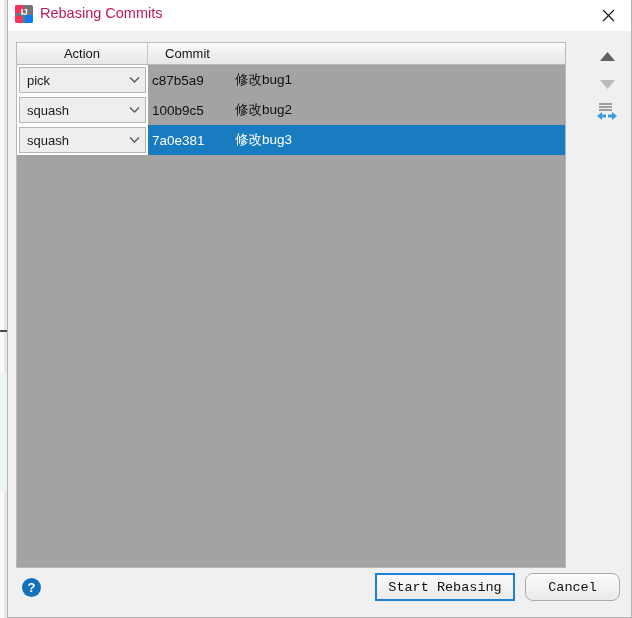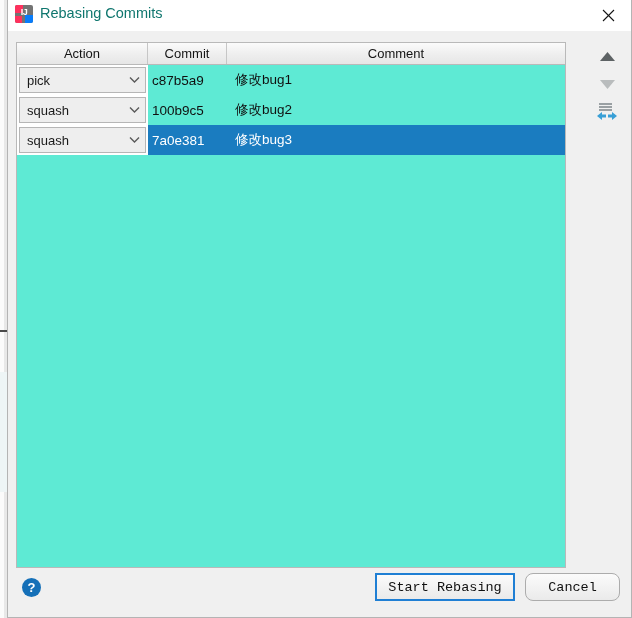--- a/index.html
+++ b/index.html
@@ -65,21 +65,21 @@
     color: #ffffff;
     font-size: 9px;
     font-weight: bold;
     font-family: "Liberation Sans", sans-serif;
     letter-spacing: -0.5px;
   }
   .title-text {
     position: absolute;
     left: 32px; top: 5px;
     font-size: 14.5px;
-    color: #0f766e;
+    color: #be185d;
     white-space: nowrap;
   }
   .close-btn {
     position: absolute;
     right: 0; top: 0;
     width: 46px; height: 30px;
     display: flex;
     align-items: center;
     justify-content: center;
   }
@@ -122,21 +122,21 @@
     height: 100%;
   }
   .th:last-child { border-right: none; }
   .th-action  { width: 131px; }
   .th-commit  { width: 79px;  }
   .th-comment { flex: 1; }
 
   .tbody {
     position: absolute;
     left: 0; right: 0; top: 22px; bottom: 0;
-    background: #5eead4;
+    background: #a3a3a3;
     overflow: hidden;
   }
 
   .row {
     display: flex;
     align-items: center;
     height: 30px;
     box-sizing: border-box;
   }
   .row.selected .cell-commit,
@@ -294,21 +294,20 @@
       </svg>
     </div>
   </div>
 
   <div class="content">
 
     <div class="table-wrap">
       <div class="thead">
         <div class="th th-action">Action</div>
         <div class="th th-commit">Commit</div>
-        <div class="th th-comment">Comment</div>
       </div>
 
       <div class="tbody">
 
         <div class="row">
           <div class="cell-action">
             <div class="combo">
               <span class="combo-label">pick</span>
               <span class="chev">
                 <svg width="11" height="8" viewBox="0 0 11 8">

